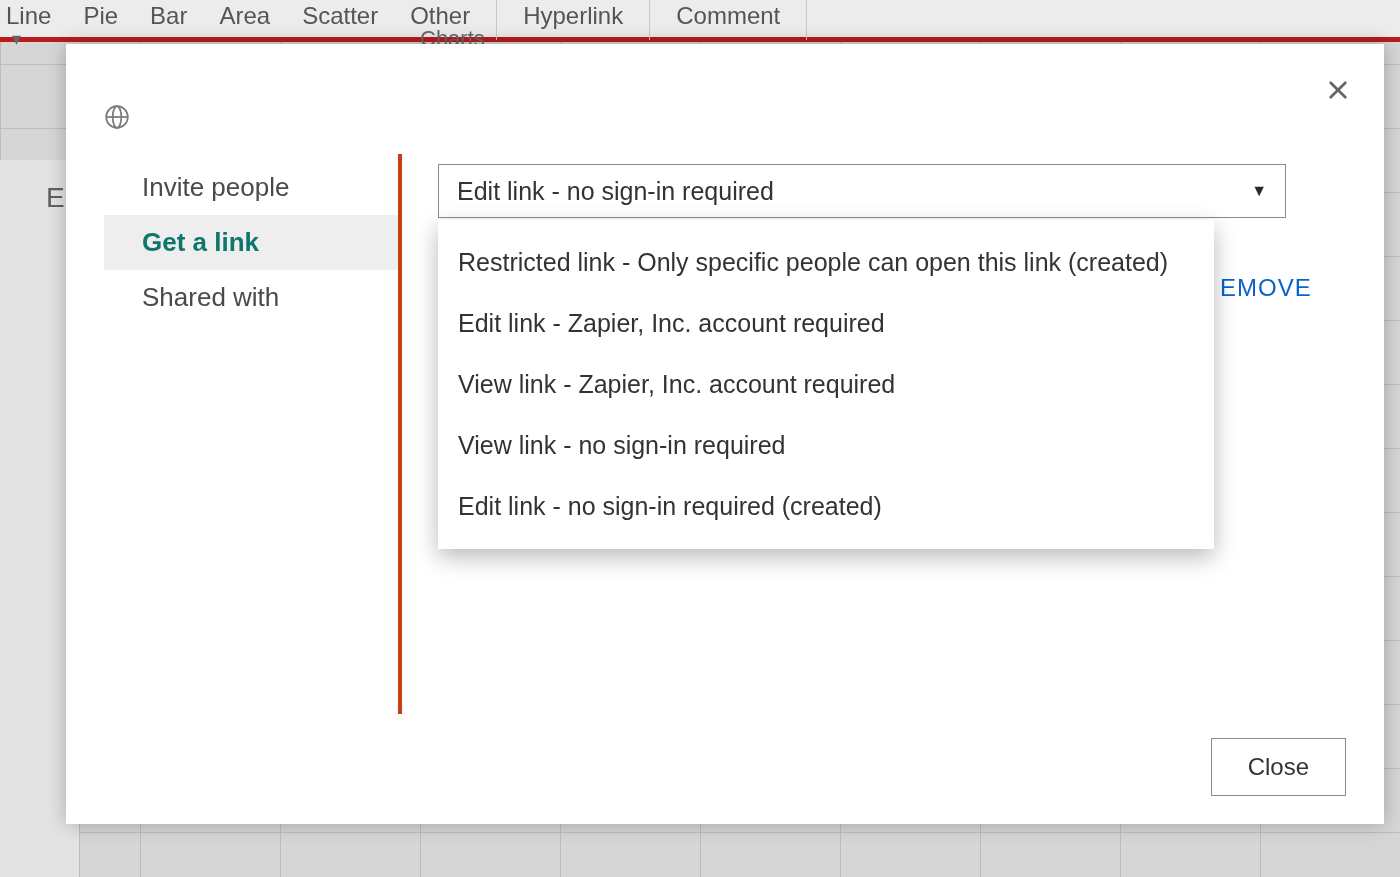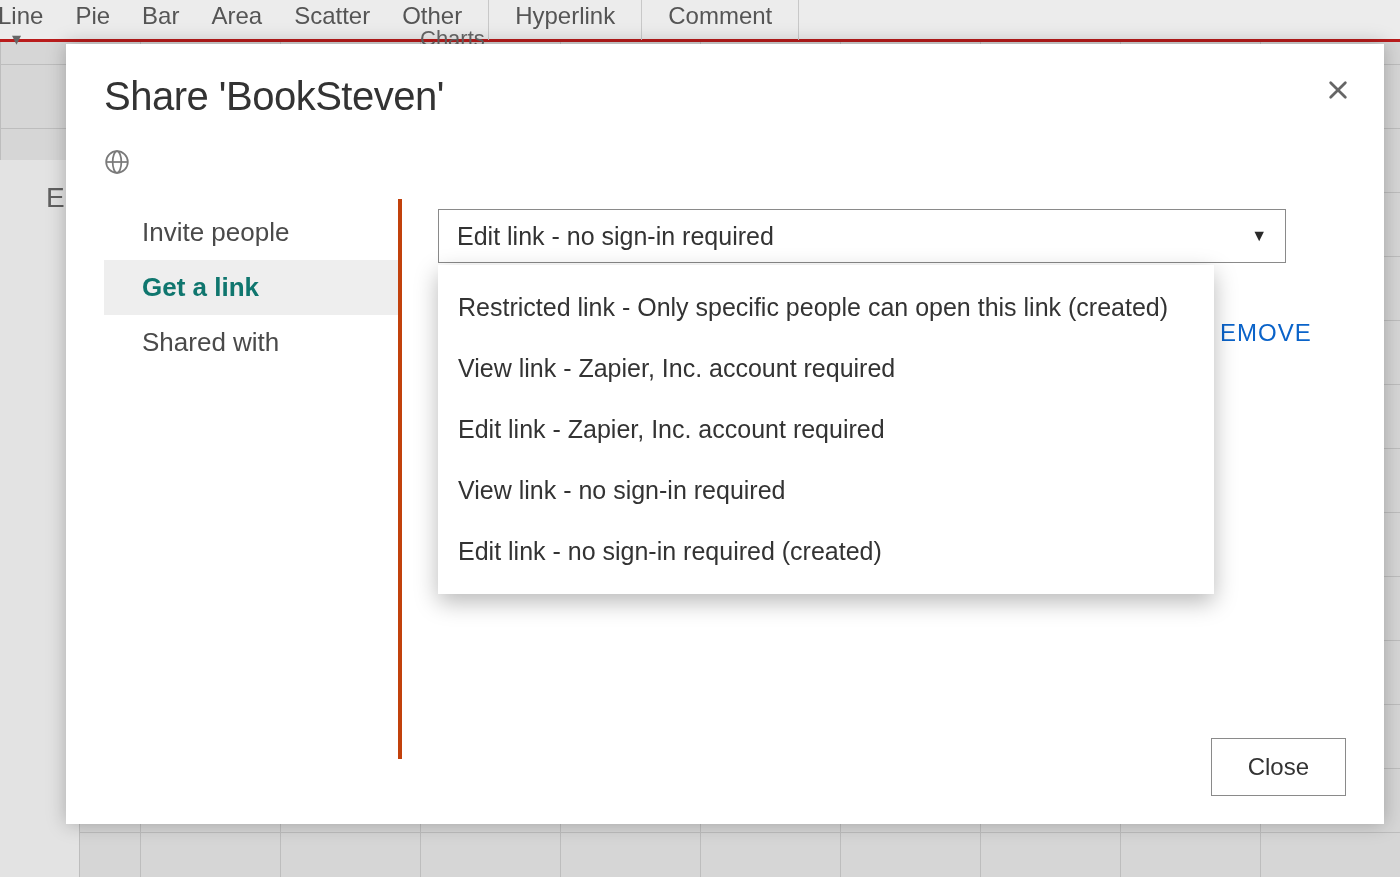--- a/index.html
+++ b/index.html
@@ -18,23 +18,23 @@
   .bg-rowhead {
     position: absolute; left:0; top:160px; bottom:0; width:80px;
     background: #e3e3e3; border-right:1px solid #bdbdbd;
   }
   .bg-E {
     position:absolute; left:46px; top:182px; color:#606060; font-size:28px;
   }
 
   .ribbon {
     position: absolute; left:0; right:0; top:0; height:42px;
-    background:#ececec; border-bottom:3px solid #b91c1c;
+    background:#ececec; border-bottom:5px solid #b91c1c;
     display:flex; align-items:flex-start; gap:32px;
-    padding-left:4px; color:#555; font-size:24px;
+    padding-left:12px; color:#555; font-size:24px;
   }
   .ribbon .item { padding-top:2px; }
   .ribbon .sep { width:1px; height:40px; background:#c8c8c8; margin:0 -6px; }
   .ribbon .chev {
     position:absolute; left:12px; top:28px; font-size:18px; color:#666;
   }
   .ribbon .other-sub {
     position:absolute; left:420px; top:26px; color:#666; font-size:22px;
   }
 
@@ -119,21 +119,20 @@
   <span class="sep"></span>
   <span class="item">Hyperlink</span>
   <span class="sep"></span>
   <span class="item">Comment</span>
   <span class="sep"></span>
   <span class="chev">▾</span>
   <span class="other-sub">Charts</span>
 </div>
 
 <div class="modal">
-  <div class="modal-title">Share 'BookSteven'</div>
   <div class="close-x">
     <svg viewBox="0 0 24 24" width="22" height="22" fill="none" stroke="currentColor" stroke-width="3" stroke-linecap="round">
         <line x1="4" y1="4" x2="20" y2="20"></line>
         <line x1="20" y1="4" x2="4" y2="20"></line>
       </svg>
   </div>
 
   <div class="subline">
     <svg class="globe-icon" viewBox="0 0 24 24" fill="none" stroke="currentColor" stroke-width="1.6">
       <circle cx="12" cy="12" r="10"></circle>
@@ -152,22 +151,22 @@
     <div class="main">
       <div class="select">
         <span>Edit link - no sign-in required</span>
         <span class="caret">▼</span>
       </div>
 
       <span class="remove-peek">EMOVE</span>
 
       <div class="dropdown">
         <div class="opt">Restricted link - Only specific people can open this link (created)</div>
+        <div class="opt">Edit link - Zapier, Inc. account required</div>
         <div class="opt">View link - Zapier, Inc. account required</div>
-        <div class="opt">Edit link - Zapier, Inc. account required</div>
         <div class="opt">View link - no sign-in required</div>
         <div class="opt">Edit link - no sign-in required (created)</div>
       </div>
     </div>
   </div>
 
   <div class="footer">
     <button class="close-btn">Close</button>
   </div>
 </div>

